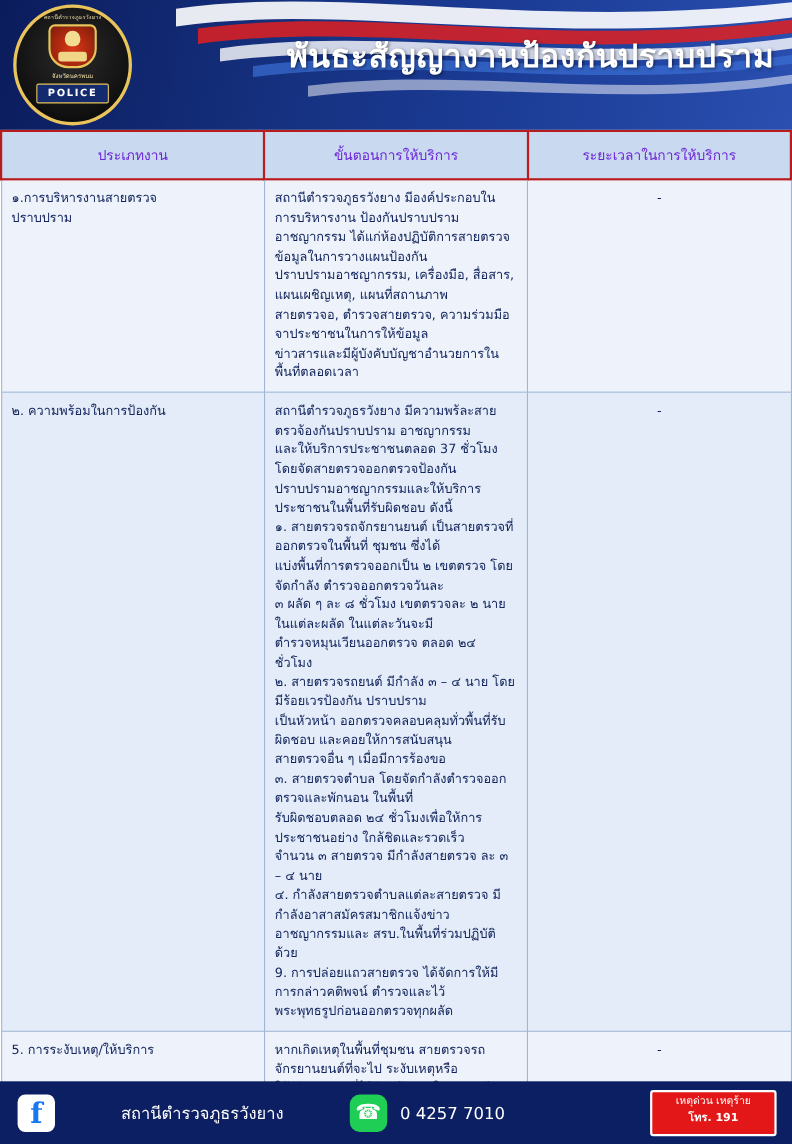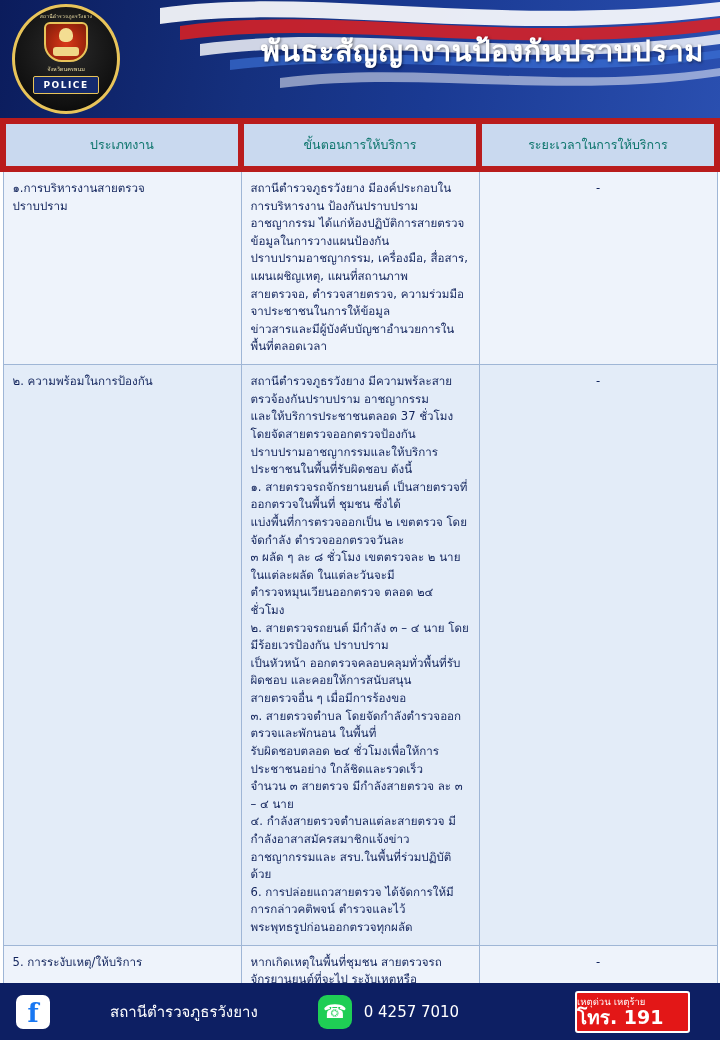--- a/index.html
+++ b/index.html
@@ -127,26 +127,26 @@
   .table-wrap {
     width: 720px;
   }
   table.doc {
     width: 720px;
     border-collapse: collapse;
     table-layout: fixed;
   }
   table.doc th {
     background: #c9d9ef;
-    color: #0f766e;
+    color: #6d28d9;
     font-size: 12.5px;
     font-weight: normal;
     text-align: center;
     padding: 7px 4px;
-    border: 6px solid #b91c1c;
+    border: 2px solid #b91c1c;
     height: 28px;
   }
   table.doc td {
     border: 1px solid #9fb6d6;
     vertical-align: top;
     font-size: 11.6px;
     color: #12245c;
     line-height: 1.52;
     padding: 8px 9px;
     background: #eef3fb;
@@ -225,37 +225,37 @@
     line-height: 1;
   }
   .footer .phone-number {
     color: #ffffff;
     font-size: 15px;
     margin-left: 12px;
     white-space: nowrap;
   }
   .emergency {
     margin-left: auto;
-    margin-right: 30px;
+    margin-right: 14px;
     width: 115px;
     height: 42px;
     background: #e31717;
     border: 2px solid #ffffff;
     border-radius: 3px;
     color: #ffffff;
-    text-align: left;
+    text-align: center;
     box-sizing: border-box;
     padding-top: 2px;
   }
   .emergency .l1 {
     font-size: 9.5px;
     line-height: 13px;
   }
   .emergency .l2 {
-    font-size: 19px;
+    font-size: 10px;
     font-weight: bold;
     line-height: 18px;
   }
 </style>
 </head>
 <body>
 
 <div class="page">
 
   <div class="header">
@@ -314,21 +314,21 @@
               <span class="line">๓ ผลัด ๆ ละ ๘ ชั่วโมง เขตตรวจละ ๒ นาย ในแต่ละผลัด ในแต่ละวันจะมี</span>
               <span class="line">ตำรวจหมุนเวียนออกตรวจ ตลอด ๒๔ ชั่วโมง</span>
               <span class="line">๒. สายตรวจรถยนต์ มีกำลัง ๓ – ๔ นาย โดยมีร้อยเวรป้องกัน ปราบปราม</span>
               <span class="line">เป็นหัวหน้า  ออกตรวจคลอบคลุมทั่วพื้นที่รับผิดชอบ และคอยให้การสนับสนุน</span>
               <span class="line">สายตรวจอื่น ๆ เมื่อมีการร้องขอ</span>
               <span class="line">๓. สายตรวจตำบล โดยจัดกำลังตำรวจออกตรวจและพักนอน ในพื้นที่</span>
               <span class="line">รับผิดชอบตลอด ๒๔ ชั่วโมงเพื่อให้การประชาชนอย่าง ใกล้ชิดและรวดเร็ว</span>
               <span class="line">จำนวน ๓ สายตรวจ มีกำลังสายตรวจ ละ ๓ – ๔ นาย</span>
               <span class="line">๔. กำลังสายตรวจตำบลแต่ละสายตรวจ มีกำลังอาสาสมัครสมาชิกแจ้งข่าว</span>
               <span class="line">อาชญากรรมและ สรบ.ในพื้นที่ร่วมปฏิบัติด้วย</span>
-              <span class="line">6. การปล่อยแถวสายตรวจ ได้จัดการให้มีการกล่าวคติพจน์ ตำรวจและไว้</span>
+              <span class="line">9. การปล่อยแถวสายตรวจ ได้จัดการให้มีการกล่าวคติพจน์ ตำรวจและไว้</span>
               <span class="line">พระพุทธรูปก่อนออกตรวจทุกผลัด</span>
             </td>
             <td class="col-time">-</td>
           </tr>
           <tr>
             <td class="col-type">
               <span class="line">5. การระงับเหตุ/ให้บริการ</span>
             </td>
             <td class="col-steps">
               <span class="line">หากเกิดเหตุในพื้นที่ชุมชน สายตรวจรถจักรยานยนต์ที่จะไป ระงับเหตุหรือ</span>

